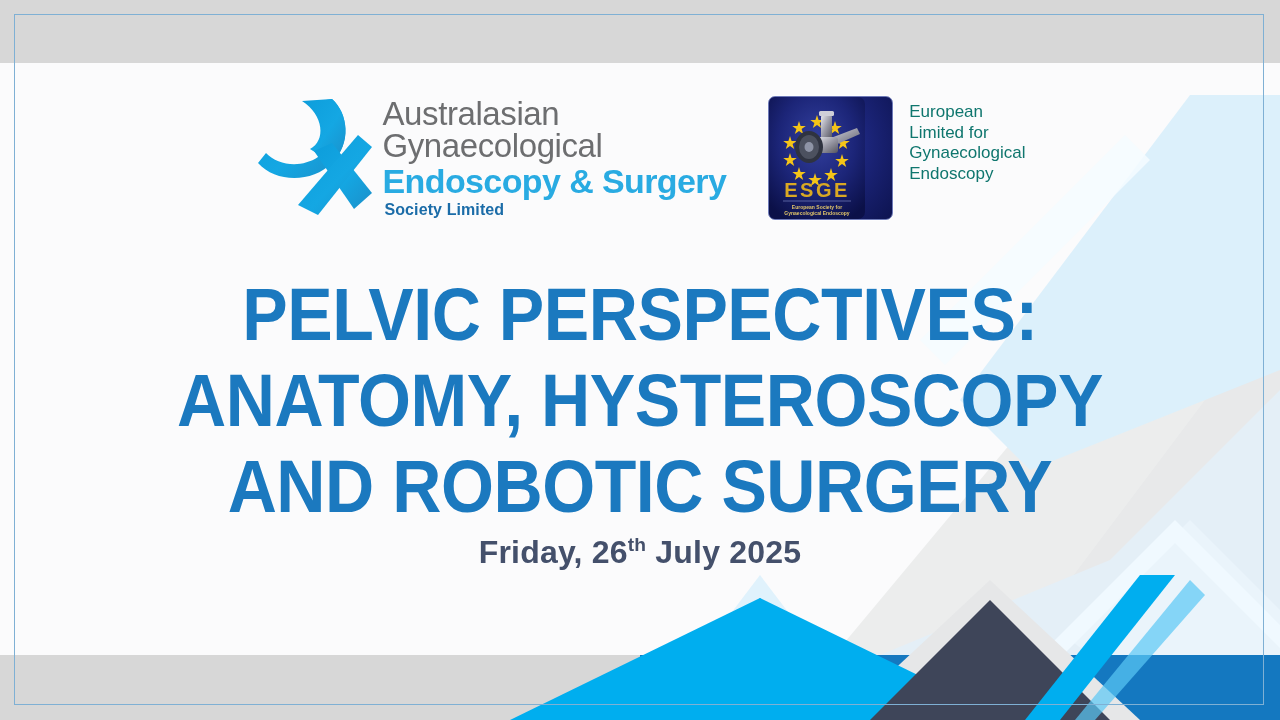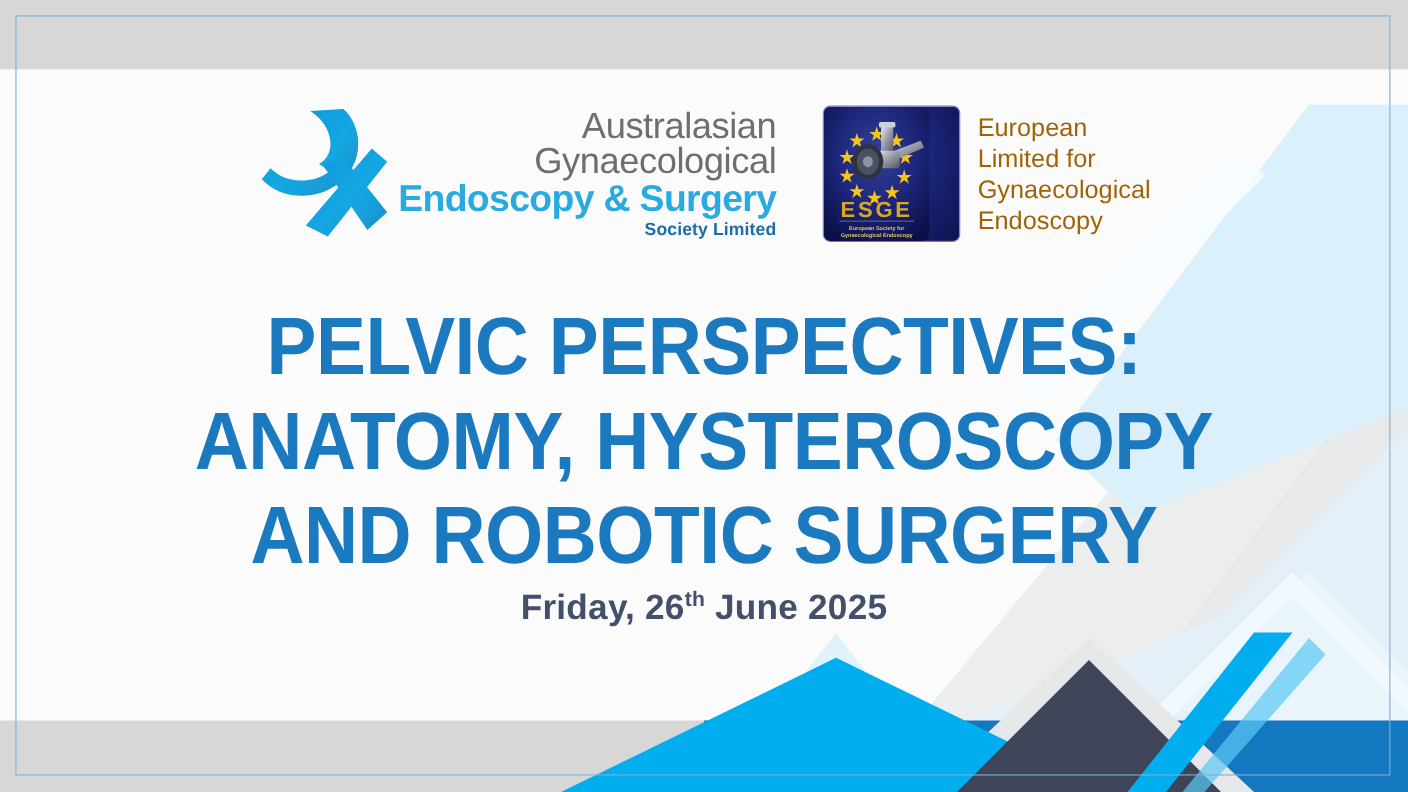--- a/index.html
+++ b/index.html
@@ -74,21 +74,20 @@
     height: 140px;
     z-index: 20;
     display: flex;
     justify-content: center;
     align-items: flex-start;
   }
   .ages-logo {
     display: flex;
     align-items: center;
     margin-right: 42px;
-    text-align: right;
   }
   .ages-mark {
     width: 122px;
     height: 122px;
     flex: none;
   }
   .ages-words {
     margin-left: 6px;
     margin-top: 2px;
   }
@@ -137,23 +136,23 @@
     position: relative;
     overflow: hidden;
     box-shadow: 0 0 0 1px rgba(255,255,255,0.5);
     padding-left: 27px;
   }
   .esge-badge svg { position: absolute; left: 0; top: 0; }
   .esge-text {
     margin-left: 16px;
     margin-top: 6px;
     font-family: "Liberation Sans", sans-serif;
-    font-size: 23px;
+    font-size: 17px;
     line-height: 1.22;
-    color: #a16207;
+    color: #0f766e;
     font-weight: 400;
     white-space: nowrap;
   }
 
   
   .title {
     position: absolute;
     left: 0; top: 272px;
     width: 1280px;
     text-align: center;
@@ -318,17 +317,17 @@
     </div>
 
   </div>
 
   <div class="title">
     <span class="tline">PELVIC PERSPECTIVES:</span>
     <span class="tline">ANATOMY, HYSTEROSCOPY</span>
     <span class="tline">AND ROBOTIC SURGERY</span>
   </div>
 
-  <div class="date"><span>Friday, 26</span><sup>th</sup><span> June 2025</span></div>
+  <div class="date"><span>Friday, 26</span><sup>th</sup><span> July 2025</span></div>
 
   <div class="frame"></div>
 
 </div>
 
 </body></html>

